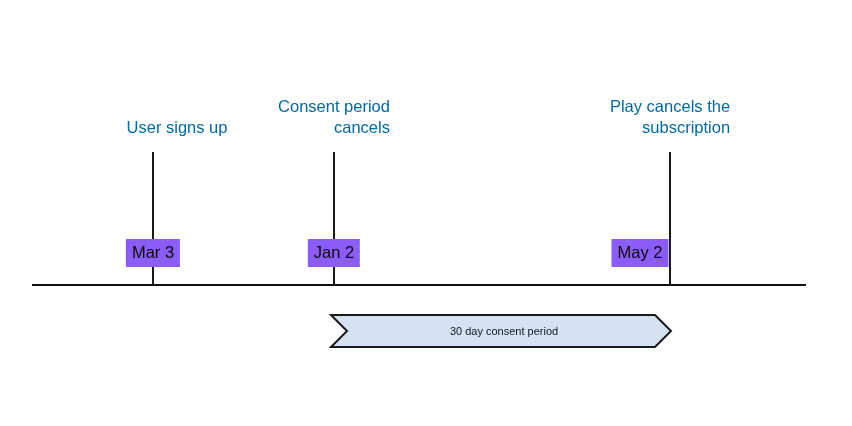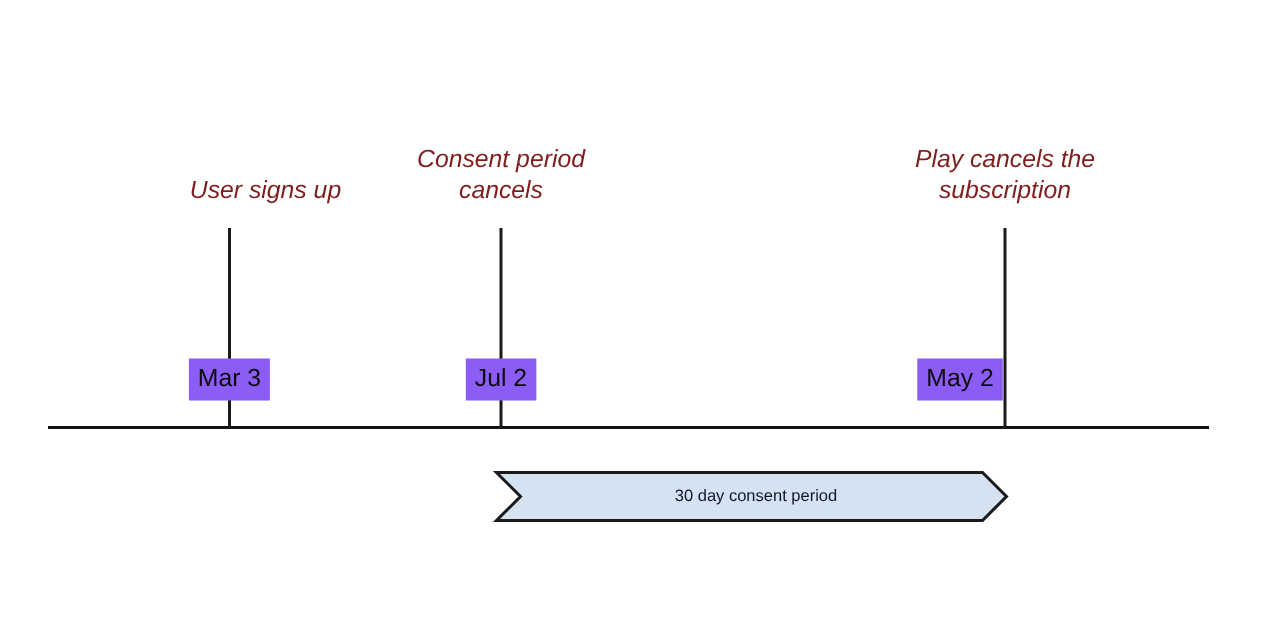--- a/index.html
+++ b/index.html
@@ -40,26 +40,25 @@
     position: absolute;
     left: -1px;
     top: 152px;
     width: 2px;
     height: 133px;
     background: #1a1a1a;
   }
   .event-caption {
     position: absolute;
     transform: translateX(-50%);
-    text-align: center;
+    text-align: right;
     white-space: nowrap;
     font-size: 16.5px;
     line-height: 21px;
-    color: #7f1d1d;
-    font-style: italic;
+    color: #0369a1;
   }
   .event-caption.one-line {
     top: 117px;
   }
   .event-caption.two-line {
     top: 96px;
   }
   .event-date {
     position: absolute;
     top: 239px;
@@ -117,21 +116,21 @@
   </div>
   <div class="event-date" style="left:153px;">Mar 3</div>
 
   <div class="event" style="left:334px;">
     <div class="event-tick"></div>
   </div>
   <div class="event-caption two-line" style="left:334px;">
     <div>Consent period</div>
     <div>cancels</div>
   </div>
-  <div class="event-date" style="left:334px;">Jul 2</div>
+  <div class="event-date" style="left:334px;">Jan 2</div>
 
   <div class="event" style="left:670px;">
     <div class="event-tick"></div>
   </div>
   <div class="event-caption two-line" style="left:670px;">
     <div>Play cancels the</div>
     <div>subscription</div>
   </div>
   <div class="event-date" style="left:640px;">May 2</div>
 

